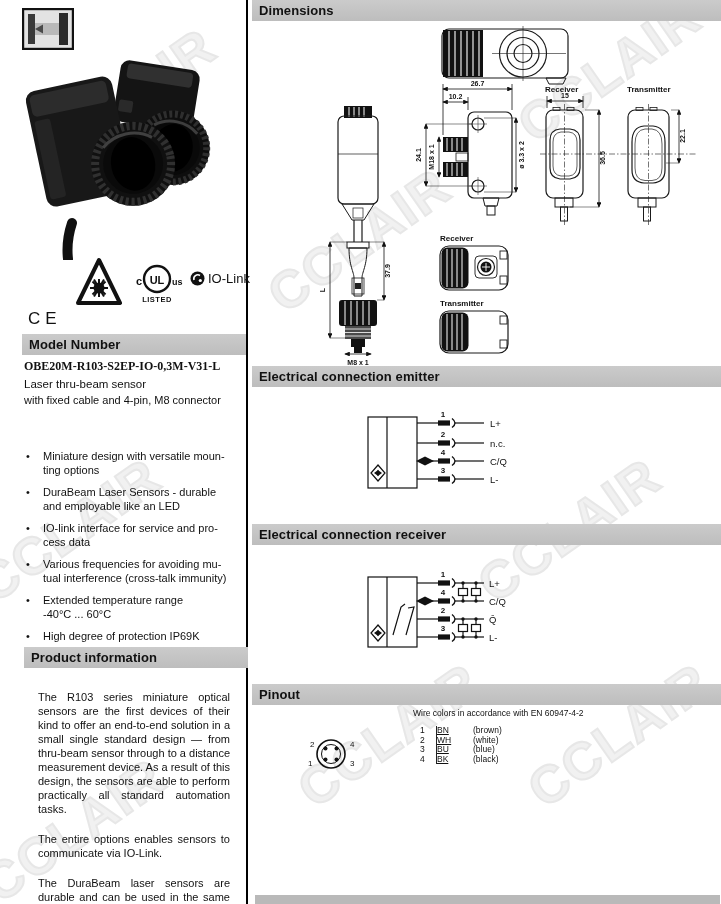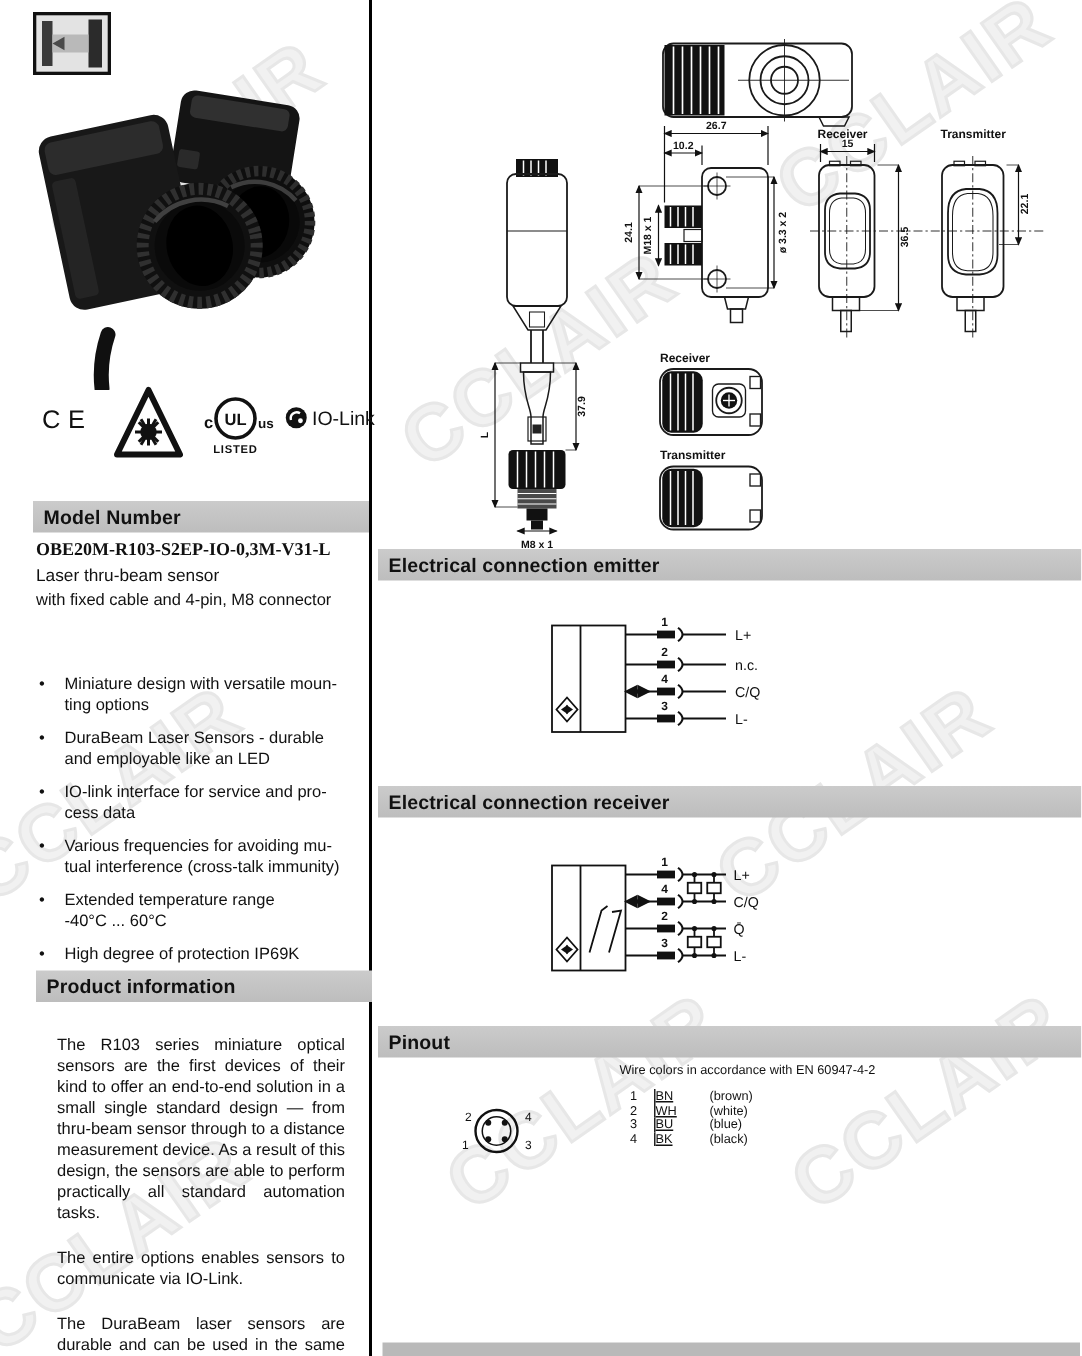--- a/index.html
+++ b/index.html
@@ -14,21 +14,21 @@
   .z{z-index:1;}
   .divider{position:absolute;left:246px;top:0;width:2px;height:904px;background:#000;}
   .model-code{font-weight:bold;font-size:12px;font-family:Liberation Serif, serif;}
   .desc{font-size:11.5px;}
   .feat{font-size:11px;line-height:14px;}
   .feat .fi{display:flex;margin-bottom:8px;}
   .feat .b{width:17px;flex:none;}
   .feat .t{white-space:pre-line;width:203px;}
   .info{font-size:11px;line-height:14px;text-align:justify;}
   .info p{margin:16px;}
-  .ce{font-size:17px;letter-spacing:5px;font-weight:500;}
+  .ce{font-size:17px;letter-spacing:5px;font-weight:500;margin-top:39px;}
   .iolink{display:flex;align-items:center;font-weight:normal;font-size:13px;}
   .note{font-size:8.5px;}
   .wires{font-size:8.5px;line-height:9.5px;}
   .wires .row{display:flex;}
   .wires .p{width:16px;}
   .wires .bar{border-left:1.5px solid #222;}
   .wires .c{width:36px;padding-left:0;text-decoration:underline;}
   .botbar{background:#b9b9b9;}
   svg text{font-family:"Liberation Sans",sans-serif;fill:#111;}
   .dimtxt{font-size:7px;font-weight:bold;}
@@ -156,20 +156,21 @@
   <div class="abs z hdr" style="left:24px;top:647px;width:217px">Product information</div>
   <div class="abs z info" style="left:22px;top:674px;width:224px">
     <p>The R103 series miniature optical sensors are the first devices of their kind to offer an end-to-end solution in a small single standard design — from thru-beam sensor through to a distance measurement device. As a result of this design, the sensors are able to perform practically all standard automation tasks.</p>
     <p>The entire options enables sensors to communicate via IO-Link.</p>
     <p>The DuraBeam laser sensors are durable and can be used in the same way as a standard sensor.</p>
     <p>The use of Multi Pixel Technology gives the standard sensors a high level of flexibility and enables them to adapt more effectively to their operating environment.</p>
   </div>
 
   <div class="divider"></div>
 
+  <div class="abs z hdr" style="left:252px;top:0;width:462px">Dimensions</div>
 
   <svg class="abs z" style="left:250px;top:20px" width="471" height="350" viewBox="0 0 471 350">
     <defs>
       <marker id="ar" markerWidth="7" markerHeight="6" refX="6" refY="3" orient="auto-start-reverse">
         <path d="M0,0 L7,3 L0,6 Z" fill="#111"></path>
       </marker>
     </defs>
     <g fill="none" stroke="#1a1a1a" stroke-width="1.2">
 
       <rect x="192" y="9" width="126" height="49" rx="7"></rect>

